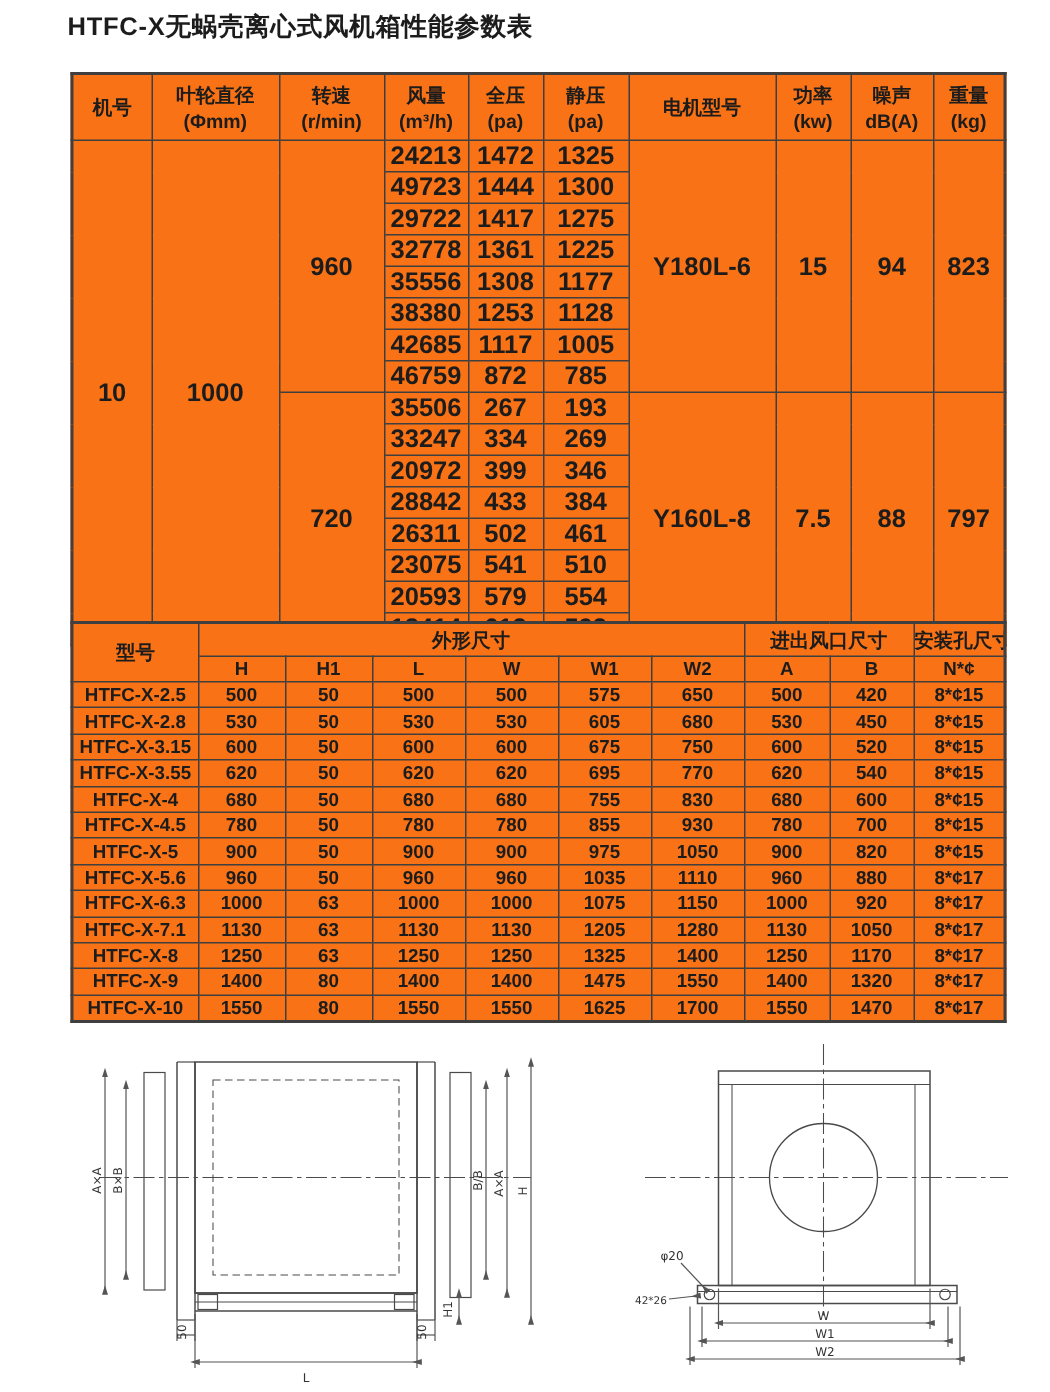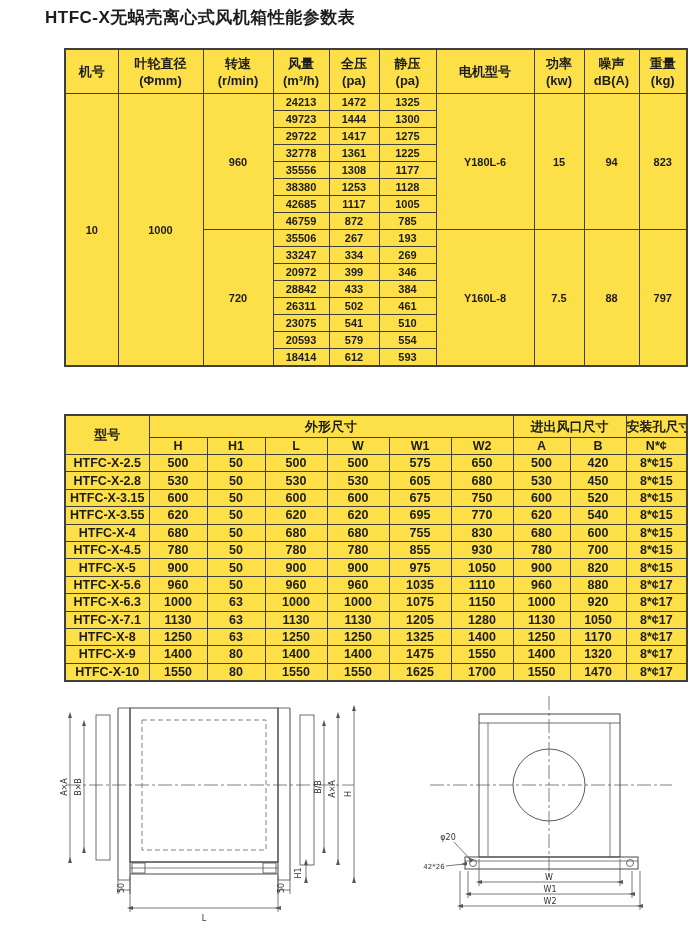--- a/index.html
+++ b/index.html
@@ -10,30 +10,30 @@
   }
   .page{position:absolute;inset:0;}
   .title1{
     position:absolute;left:45px;top:6px;font-size:17px;font-weight:bold;
     letter-spacing:0.5px;white-space:nowrap;
   }
   .title2{
     position:absolute;left:8px;top:372px;font-size:22px;font-weight:bold;
     letter-spacing:0.5px;white-space:nowrap;
   }
-  table{border-collapse:collapse;table-layout:fixed;position:absolute;left:64px;background:#fde047;}
+  table{border-collapse:collapse;table-layout:fixed;position:absolute;left:47px;background:#f97316;}
   #perf-table{top:48px;width:622px;}
   #dim-table{top:414px;width:622px;}
   th,td{
     border:1px solid #3f3f3f;text-align:center;vertical-align:middle;
     font-weight:bold;padding:0;overflow:hidden;white-space:nowrap;
   }
   #perf-table th{height:43px;font-size:13px;}
   #perf-table th .sub{font-size:13px;font-weight:bold;}
-  #perf-table td{height:16px;font-size:11px;}
+  #perf-table td{height:16px;font-size:17px;}
   #perf-table,#dim-table{border:2px solid #3f3f3f;}
   #dim-table th{font-size:13px;}
   #dim-table thead tr:first-child th{height:21px;}
   #dim-table thead tr:last-child th{height:16px;font-size:12.5px;}
   #dim-table td{height:16.4px;font-size:12.5px;}
   .drawing{position:absolute;}
   #draw-left{left:48px;top:690px;}
   #draw-right{left:420px;top:690px;}
   svg text{font-family:"DejaVu Sans",sans-serif;fill:#333;}
 </style>

